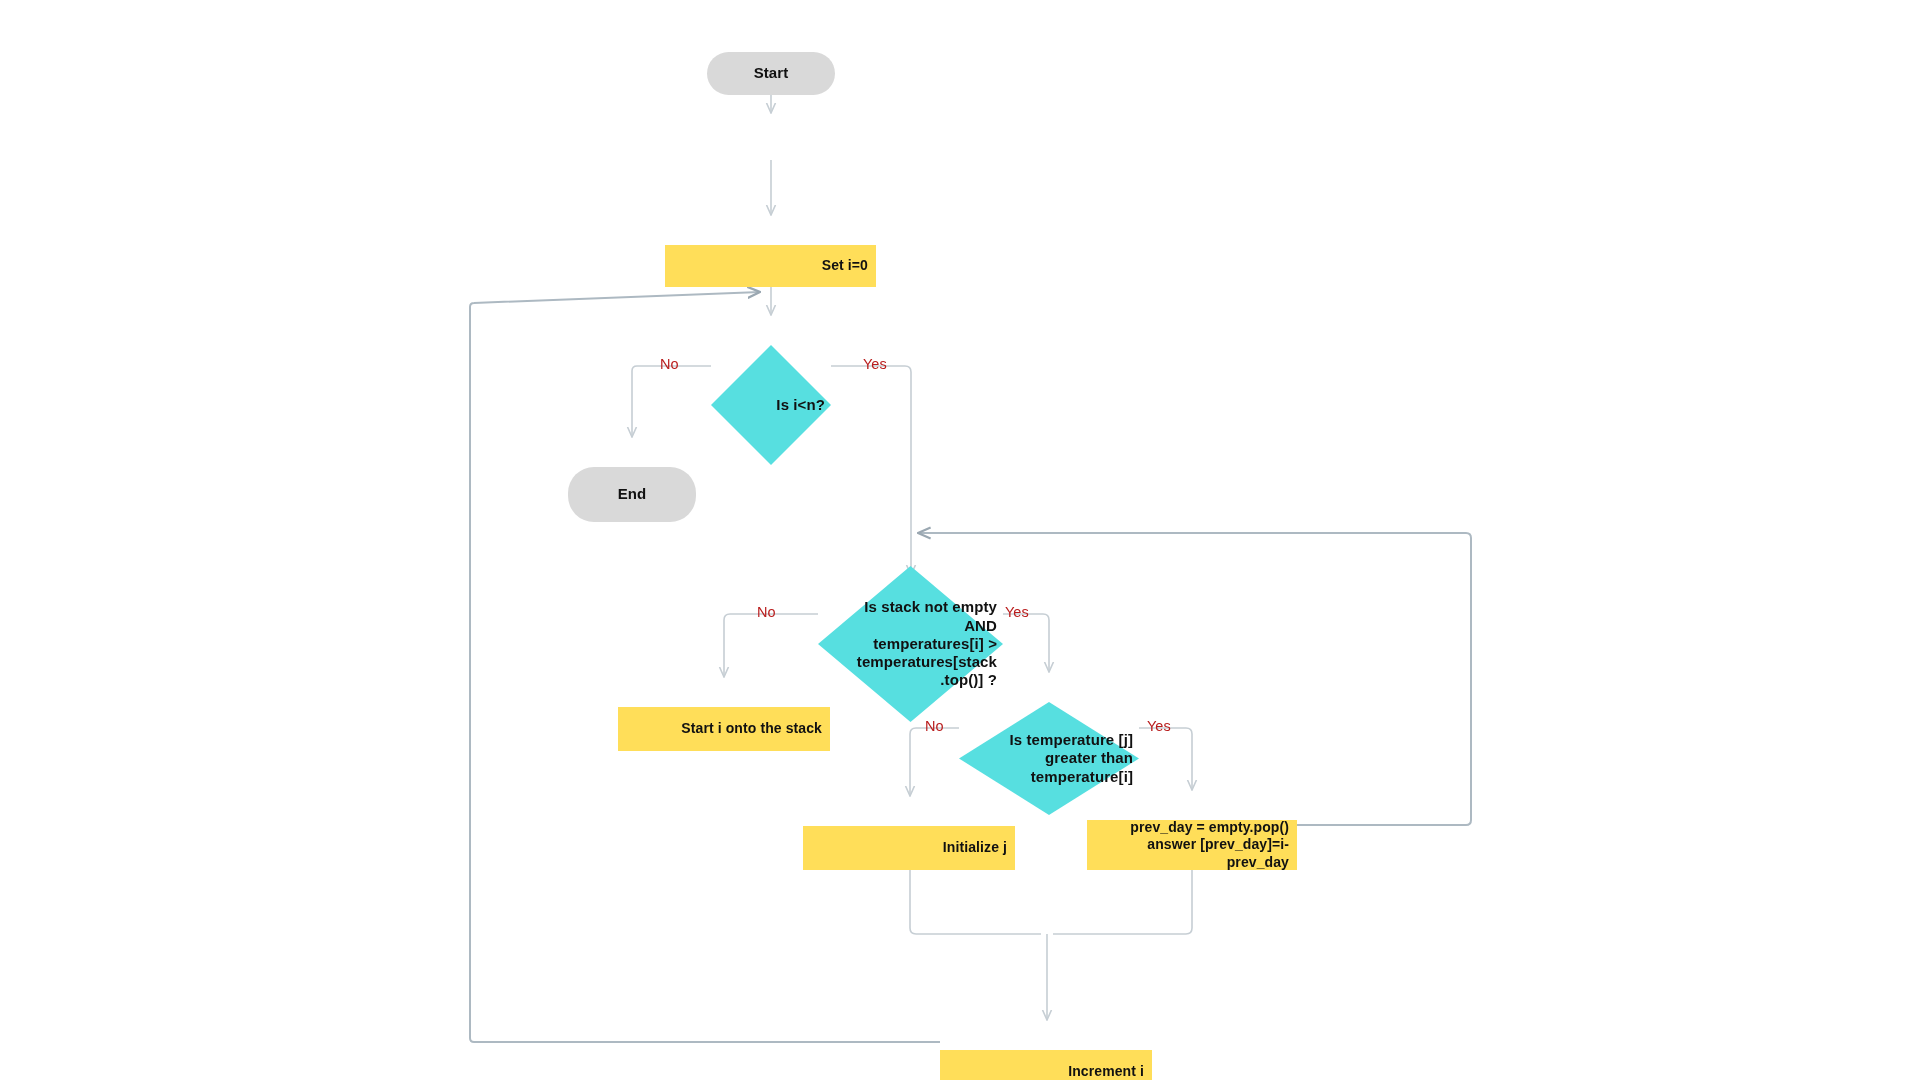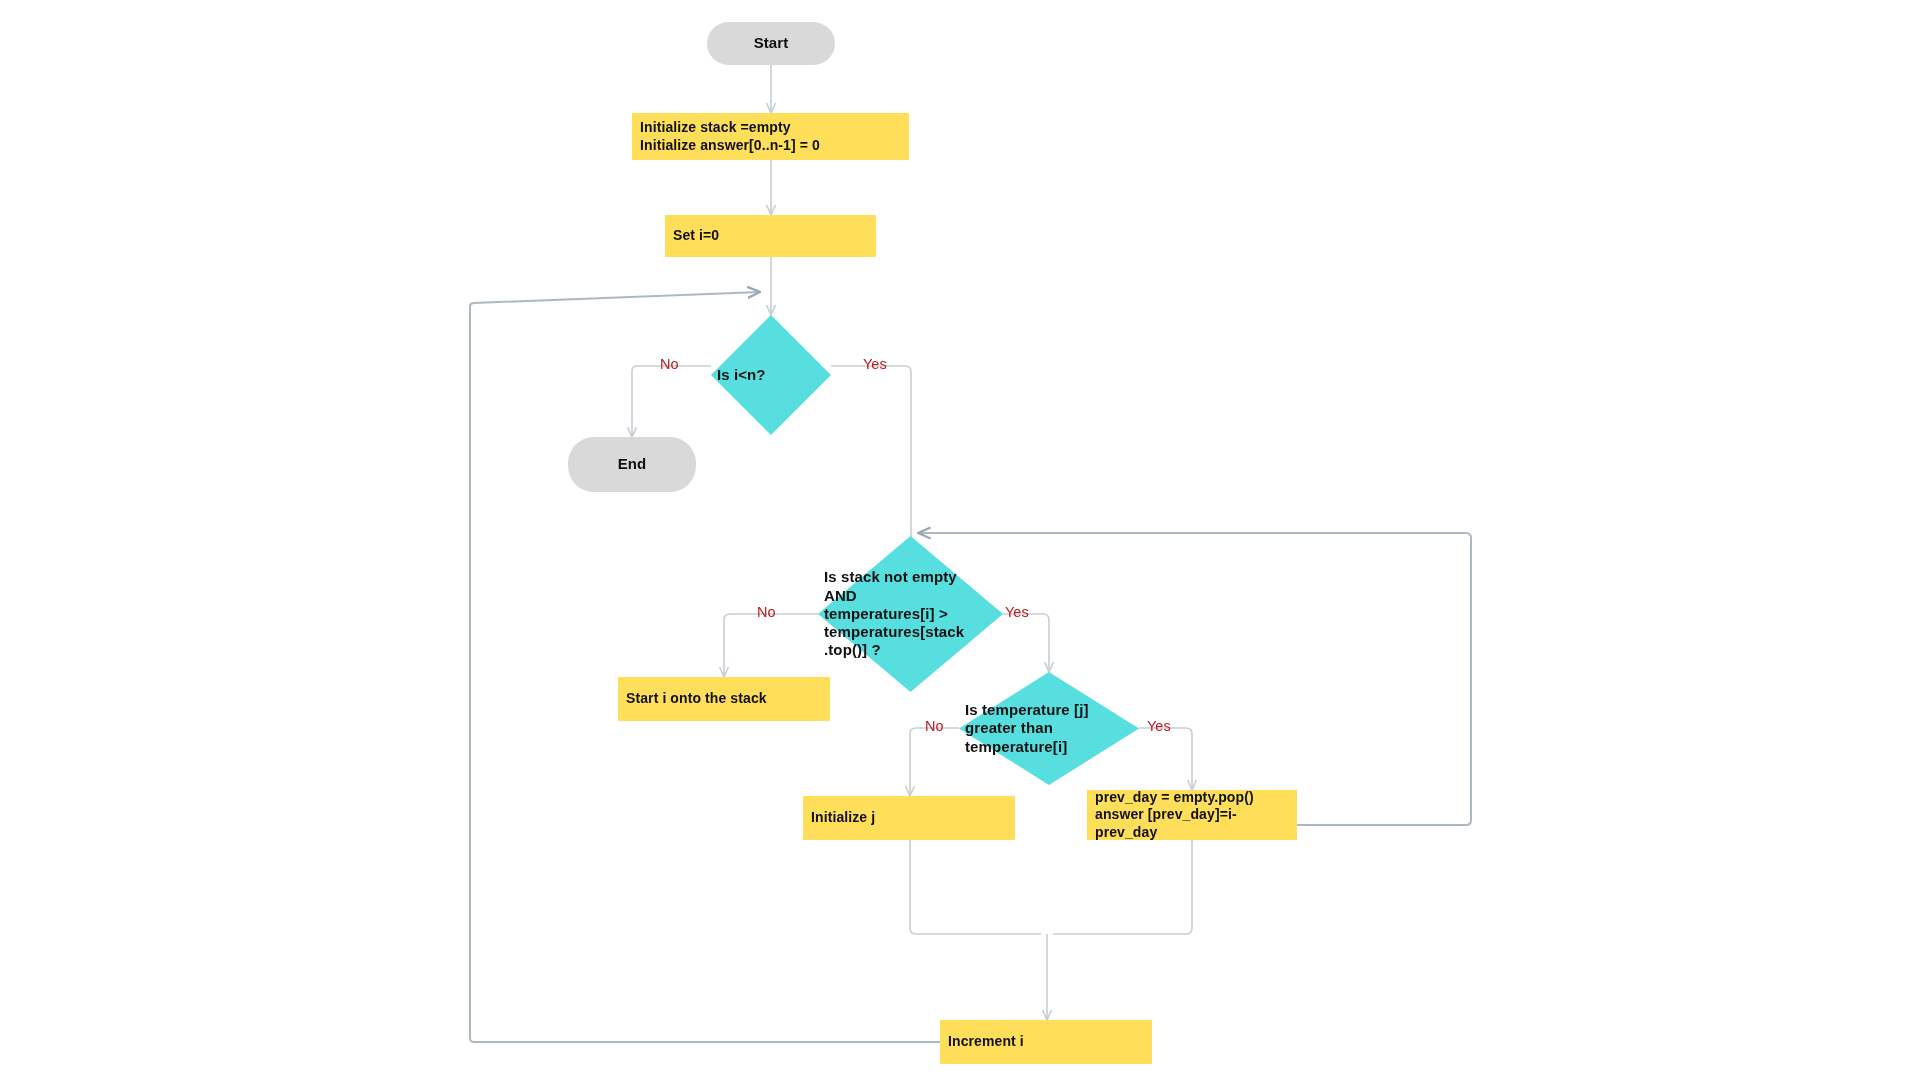--- a/index.html
+++ b/index.html
@@ -27,25 +27,26 @@
     width: 1920px;
     height: 1080px;
     pointer-events: none;
   }
   .node {
     position: absolute;
     box-sizing: border-box;
     display: flex;
     align-items: center;
     justify-content: center;
-    text-align: left;
+    text-align: right;
     color: #111111;
     font-weight: bold;
     line-height: 1.22;
     letter-spacing: 0.1px;
+    margin-top: 30px;
   }
   .node-terminal {
     background: #d9d9d9;
     border-radius: 26px;
     font-size: 15px;
   }
   .node-process {
     background: #ffde59;
     font-size: 14px;
   }
@@ -124,26 +125,20 @@
 
     <path d="M 1192 840 L 1192 928 Q 1192 934 1186 934 L 1053 934" fill="none" stroke="#c6ced4" stroke-width="1.6"></path>
 
     <path d="M 1047 934 L 1047 1020" fill="none" stroke="#c6ced4" stroke-width="1.6" marker-end="url(#arrowLight)"></path>
   </svg>
 
   <div class="node node-terminal" style="left:707px; top:22px; width:128px; height:43px;">
     <span>Start</span>
   </div>
 
-  <div class="node node-process" style="left:632px; top:113px; width:277px; height:47px;">
-    <span class="proc-label">
-      <span class="ln">Initialize stack =empty</span>
-      <span class="ln">Initialize answer[0..n-1] = 0</span>
-    </span>
-  </div>
 
   <div class="node node-process" style="left:665px; top:215px; width:211px; height:42px;">
     <span class="proc-label">Set i=0</span>
   </div>
 
   <div class="node node-decision" style="left:711px; top:315px; width:120px; height:120px;">
     <span class="diamond-shape"></span>
     <span class="diamond-label">Is i&lt;n?</span>
   </div>
 

